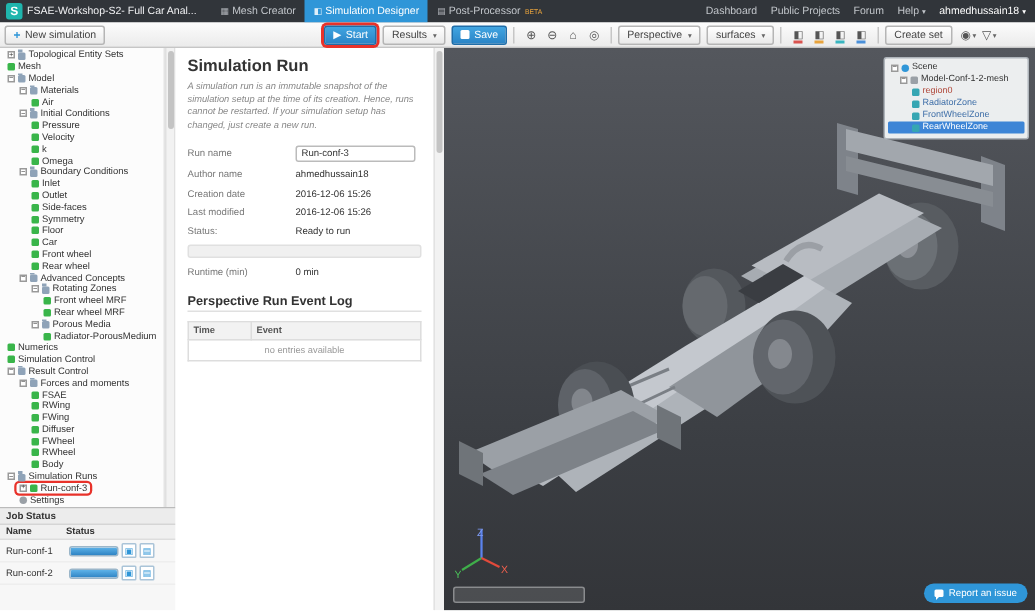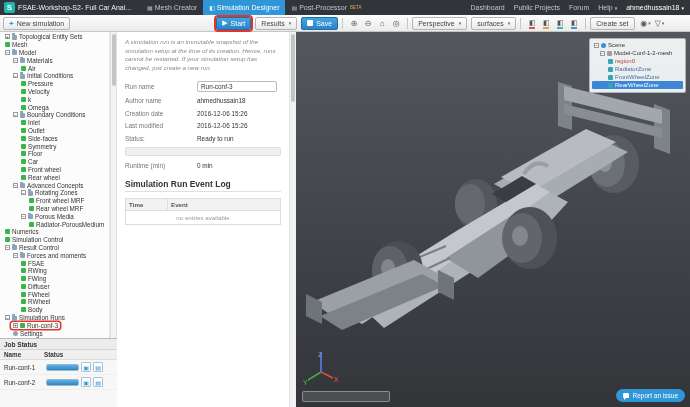--- a/index.html
+++ b/index.html
@@ -454,20 +454,21 @@
           <span class="jbar">
             <span class="jfill" style="width: 100%;"></span>
           </span>
           <button class="jbtn">▣</button>
           <button class="jbtn">▤</button>
         </div>
       </div>
   </div>
 
   <div class="main">
+    <h1>Simulation Run</h1>
     <p class="desc">A simulation run is an immutable snapshot of the simulation setup at the time of its creation. Hence, runs cannot be restarted. If your simulation setup has changed, just create a new run.</p>
     <div>
         <div class="frow">
           <span class="flabel">Run name</span>
           <input class="finput" value="Run-conf-3" style="">
         </div>
         <div class="frow">
           <span class="flabel">Author name</span>
           <span class="fvalue">ahmedhussain18</span>
         </div>
@@ -483,21 +484,21 @@
           <span class="flabel">Status:</span>
           <span class="fvalue">Ready to run</span>
         </div>
         <div class="ftrack"></div>
         <div class="frow">
           <span class="flabel">Runtime (min)</span>
           <span class="fvalue">0 min</span>
         </div>
       </div>
     <div class="elog">
-      <div class="sect">Simulation Run Event Log</div>
+      <div class="sect">Perspective Run Event Log</div>
       <table class="ev">
         <thead>
           <tr>
             <th class="tcol">Time</th>
             <th>Event</th>
           </tr>
         </thead>
         <tbody>
           <tr>
               <td colspan="2">no entries available</td>

